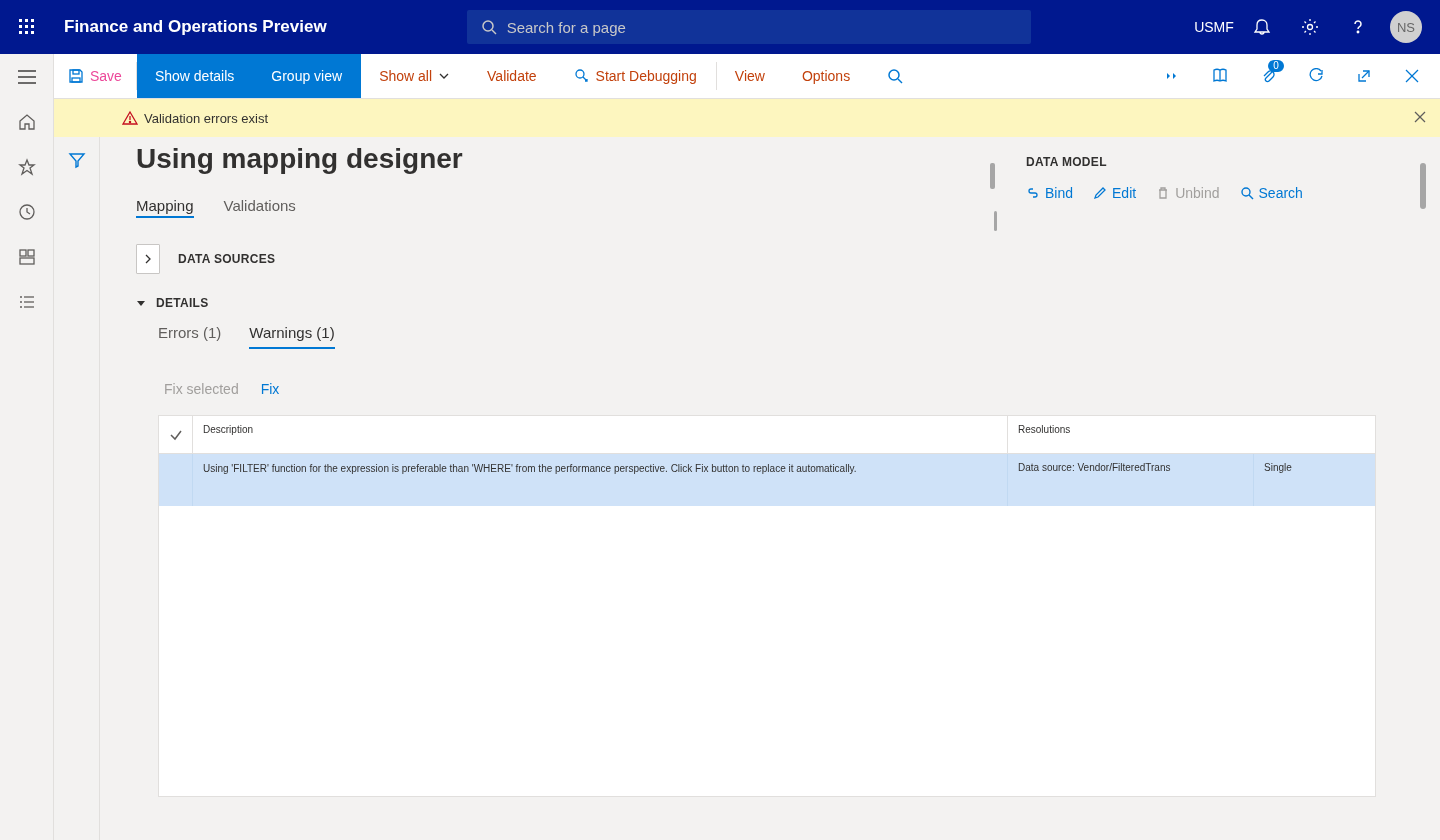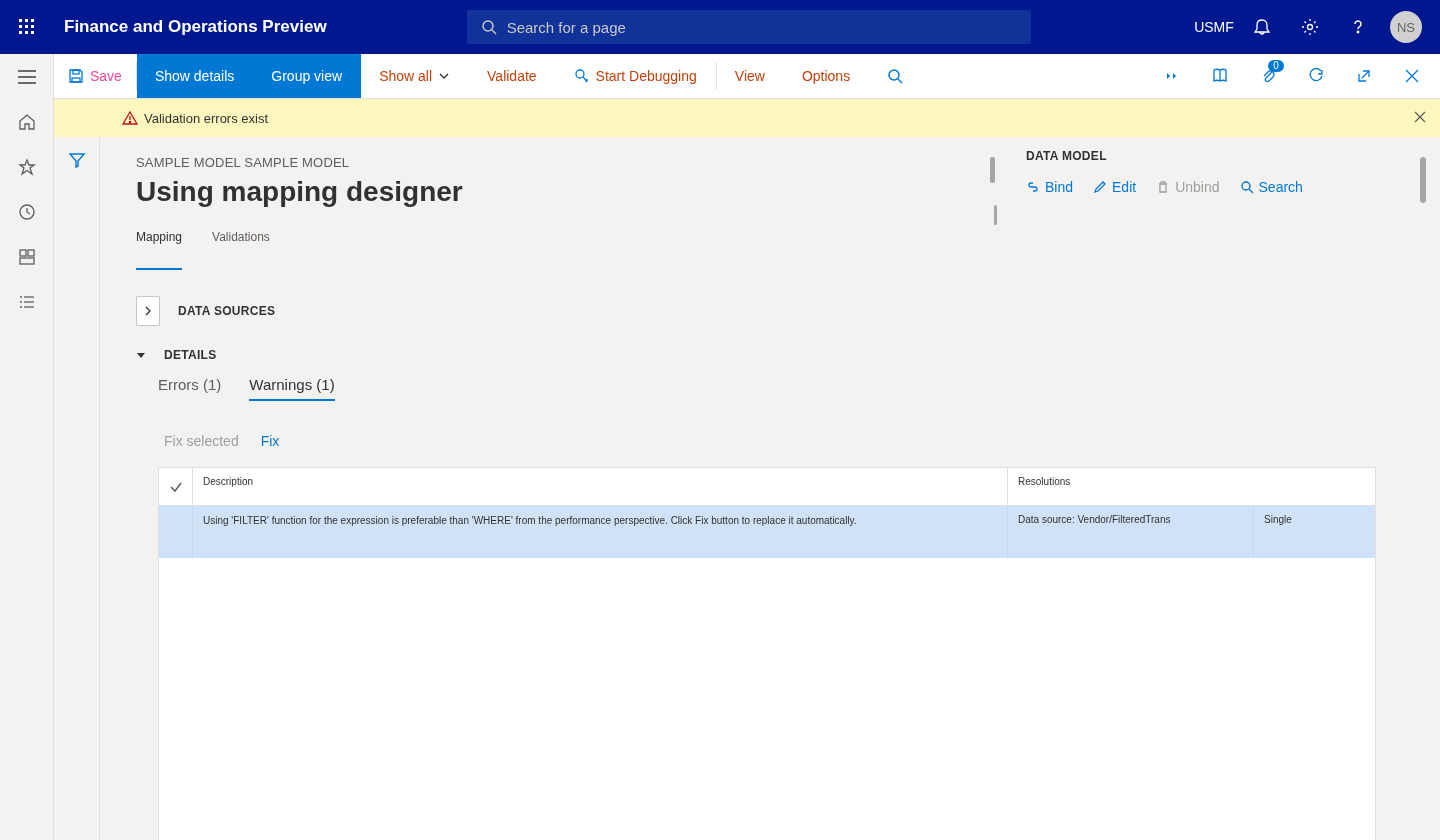--- a/index.html
+++ b/index.html
@@ -43,28 +43,28 @@
 
 .content-wrap { position: absolute; left: 54px; top: 137px; right: 0; bottom: 0; background: #f3f2f1; }
 .filter-col { position: absolute; left: 0; top: 0; width: 46px; height: 100%; border-right: 1px solid #e1dfdd; display: flex; justify-content: center; padding-top: 14px; }
 .filter-col .filter-icon { color: #0078d4; cursor: pointer; }
 
 .main-area { margin-left: 46px; padding: 0 0 0 36px; position: relative; height: 100%; }
 .breadcrumb { font-size: 13px; color: #605e5c; padding-top: 18px; letter-spacing: 0.2px; }
 .page-title { font-size: 28px; font-weight: 600; color: #323130; margin-top: 6px; }
 
 .tabs-row { display: flex; gap: 30px; margin-top: 22px; border-bottom: none; }
-.tab { font-size: 12px; color: #605e5c; padding-bottom: 24px; cursor: pointer; }
+.tab { font-size: 15px; color: #605e5c; padding-bottom: 2px; cursor: pointer; }
 .tab.active { color: #323130; border-bottom: 2px solid #0078d4; font-weight: 400; }
 
 .data-sources-row { display: flex; align-items: center; margin-top: 26px; gap: 18px; }
 .expander-btn { width: 24px; height: 30px; border: 1px solid #c8c6c4; background: #fff; display: flex; align-items: center; justify-content: center; cursor: pointer; border-radius: 1px;}
 .ds-label { font-size: 12px; font-weight: 700; letter-spacing: 0.3px; }
 
-.details-hdr { display: flex; align-items: center; margin-top: 22px; gap: 18px; }
+.details-hdr { display: flex; align-items: center; margin-top: 22px; gap: 10px; }
 .details-hdr .caret { font-size: 11px; }
 .details-hdr .lbl { font-size: 12px; font-weight: 700; letter-spacing: 0.3px; }
 
 .sub-tabs { display: flex; gap: 28px; margin-top: 14px; margin-left: 22px; }
 .sub-tab { font-size: 15px; color: #605e5c; padding-bottom: 6px; cursor: pointer; }
 .sub-tab.active { color: #323130; border-bottom: 2px solid #0078d4; }
 
 .fix-row { display: flex; gap: 22px; margin-top: 32px; margin-left: 28px; font-size: 14px; }
 .fix-selected { color: #a19f9d; }
 .fix-link { color: #0078d4; cursor: pointer; }
@@ -283,21 +283,20 @@
 <div class="content-wrap">
   <div class="filter-col">
     <div class="filter-icon">
       <svg width="18" height="18" viewBox="0 0 18 18" fill="none" stroke="#0078d4" stroke-width="1.4">
           <path d="M2 3 L16 3 L10 10 L10 15 L8 16 L8 10 Z"></path>
         </svg>
     </div>
   </div>
 
   <div class="main-area">
-    <div class="breadcrumb">SAMPLE MODEL SAMPLE MODEL</div>
     <div class="page-title">Using mapping designer</div>
 
     <div class="tabs-row">
       <div class="tab active">Mapping</div>
       <div class="tab">Validations</div>
     </div>
 
     <div class="data-sources-row">
       <div class="expander-btn">
         <svg width="8" height="10" viewBox="0 0 8 10" fill="none" stroke="#323130" stroke-width="1.3">

